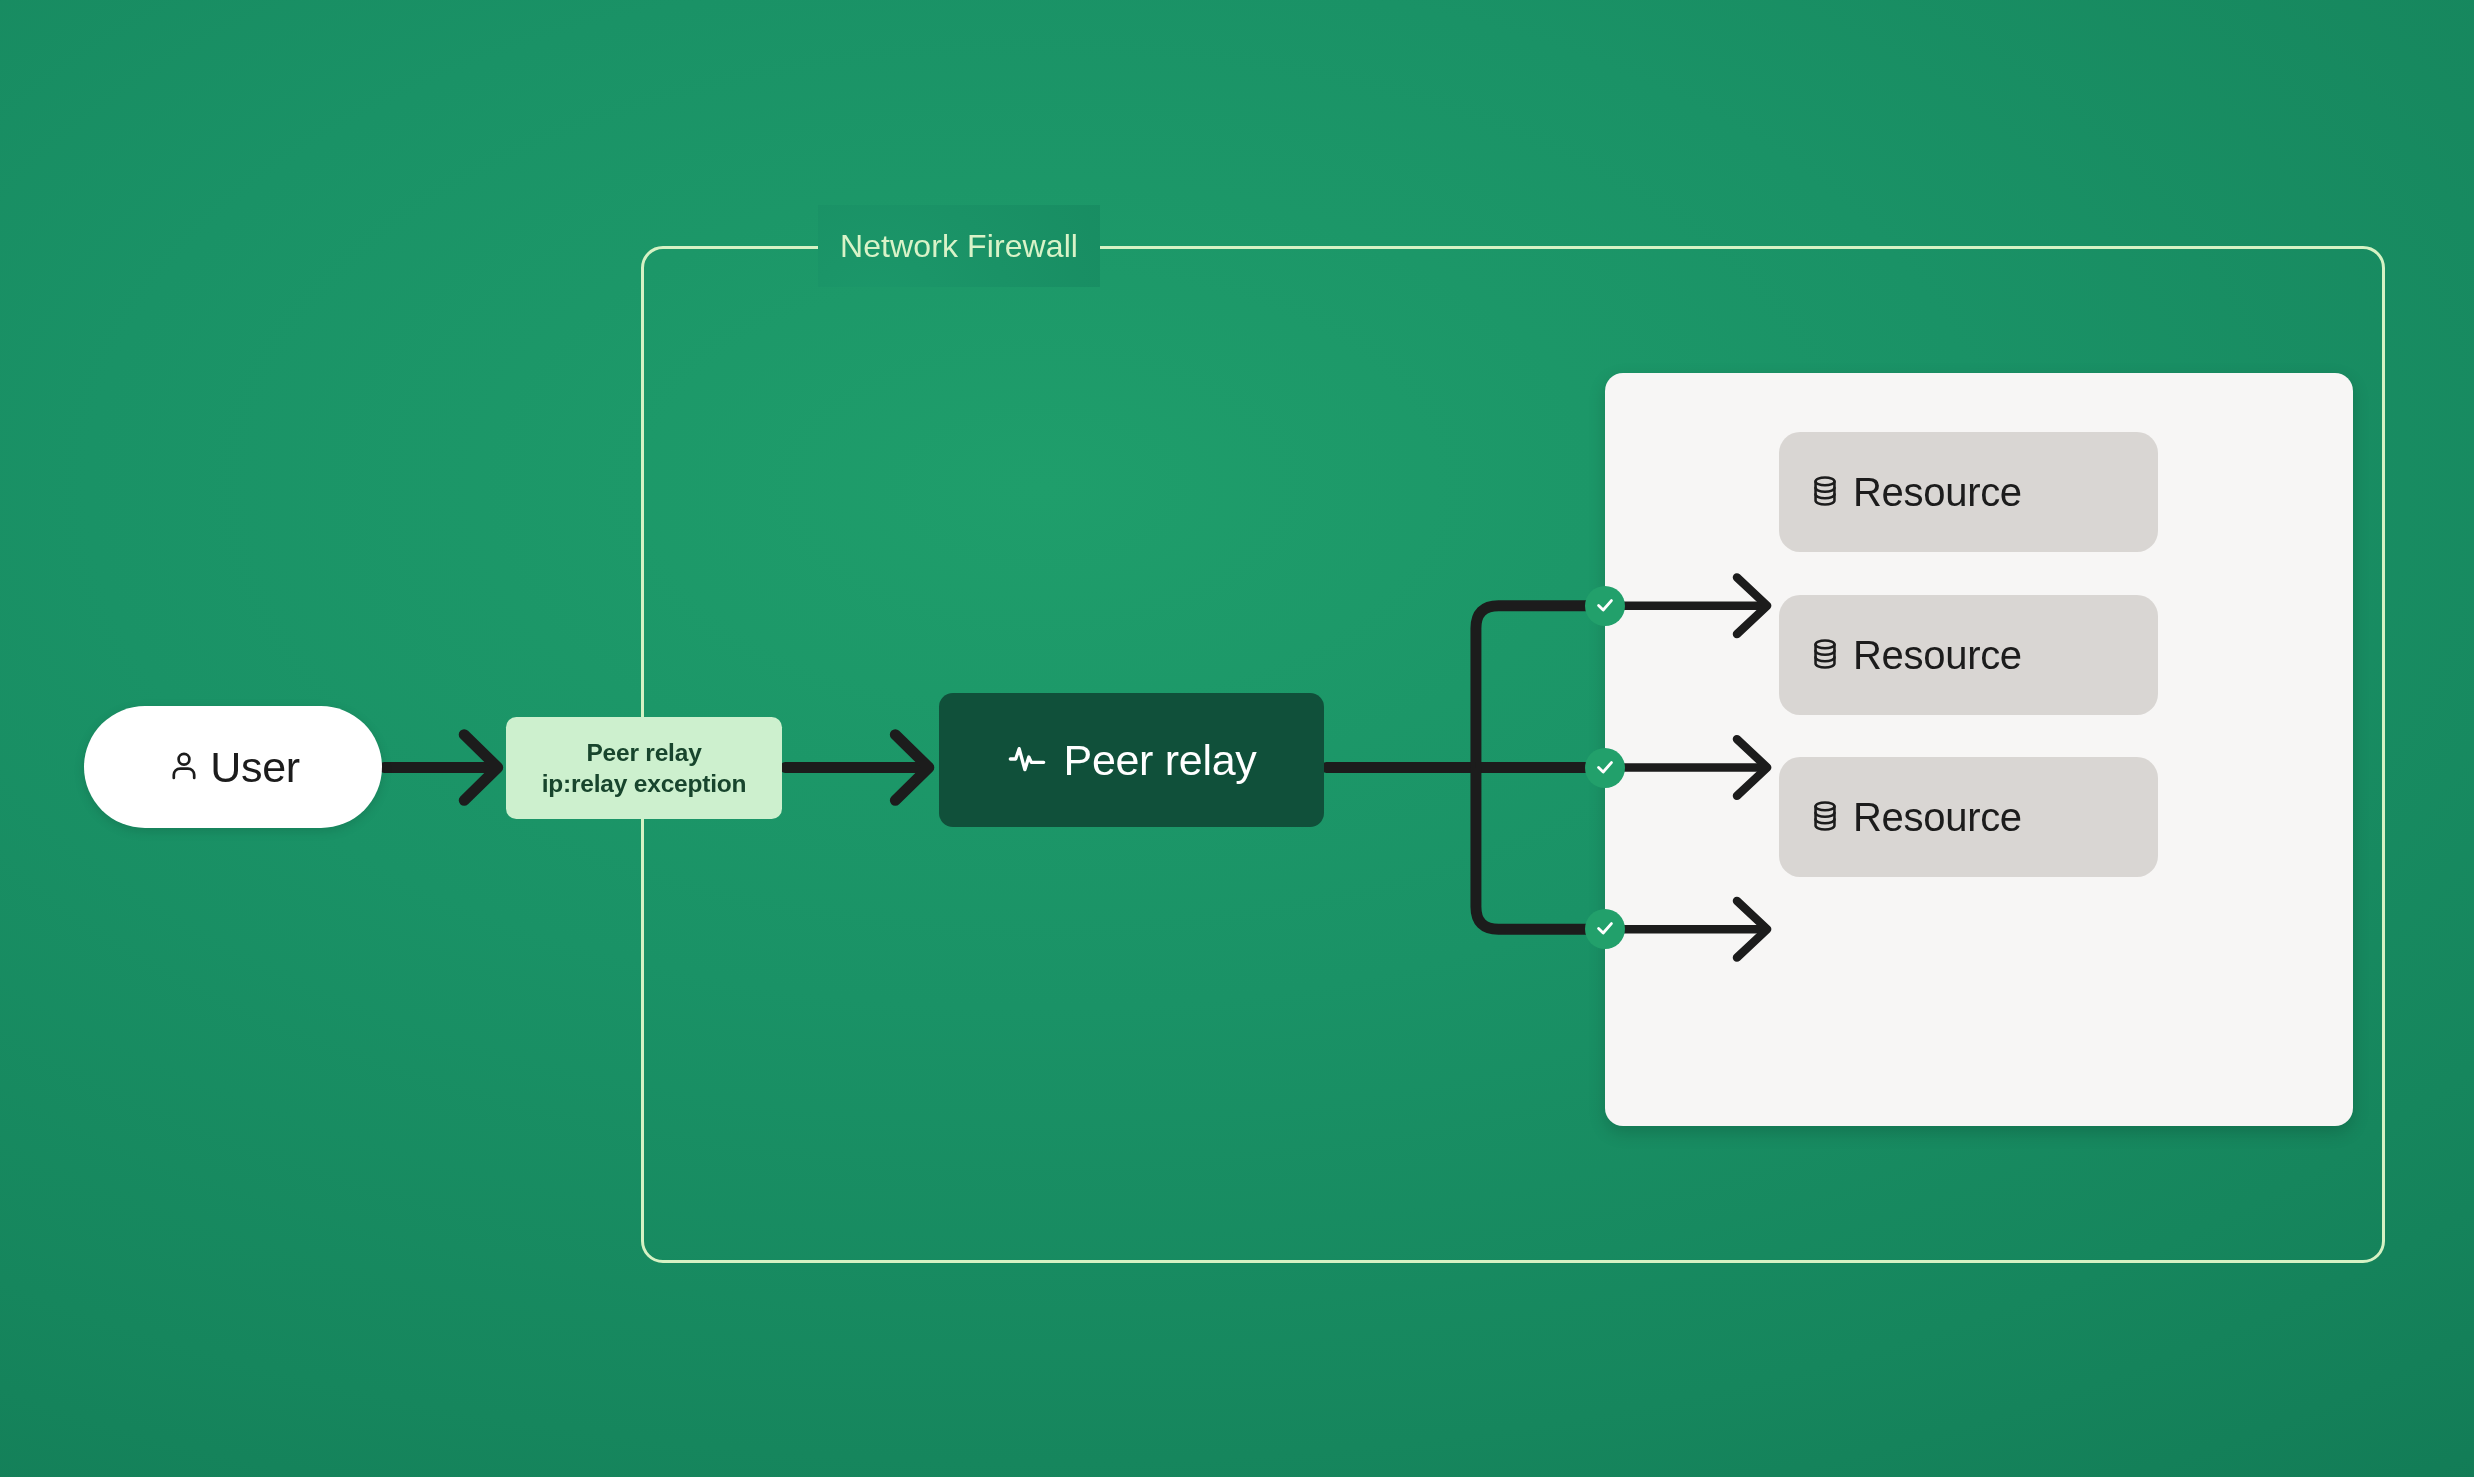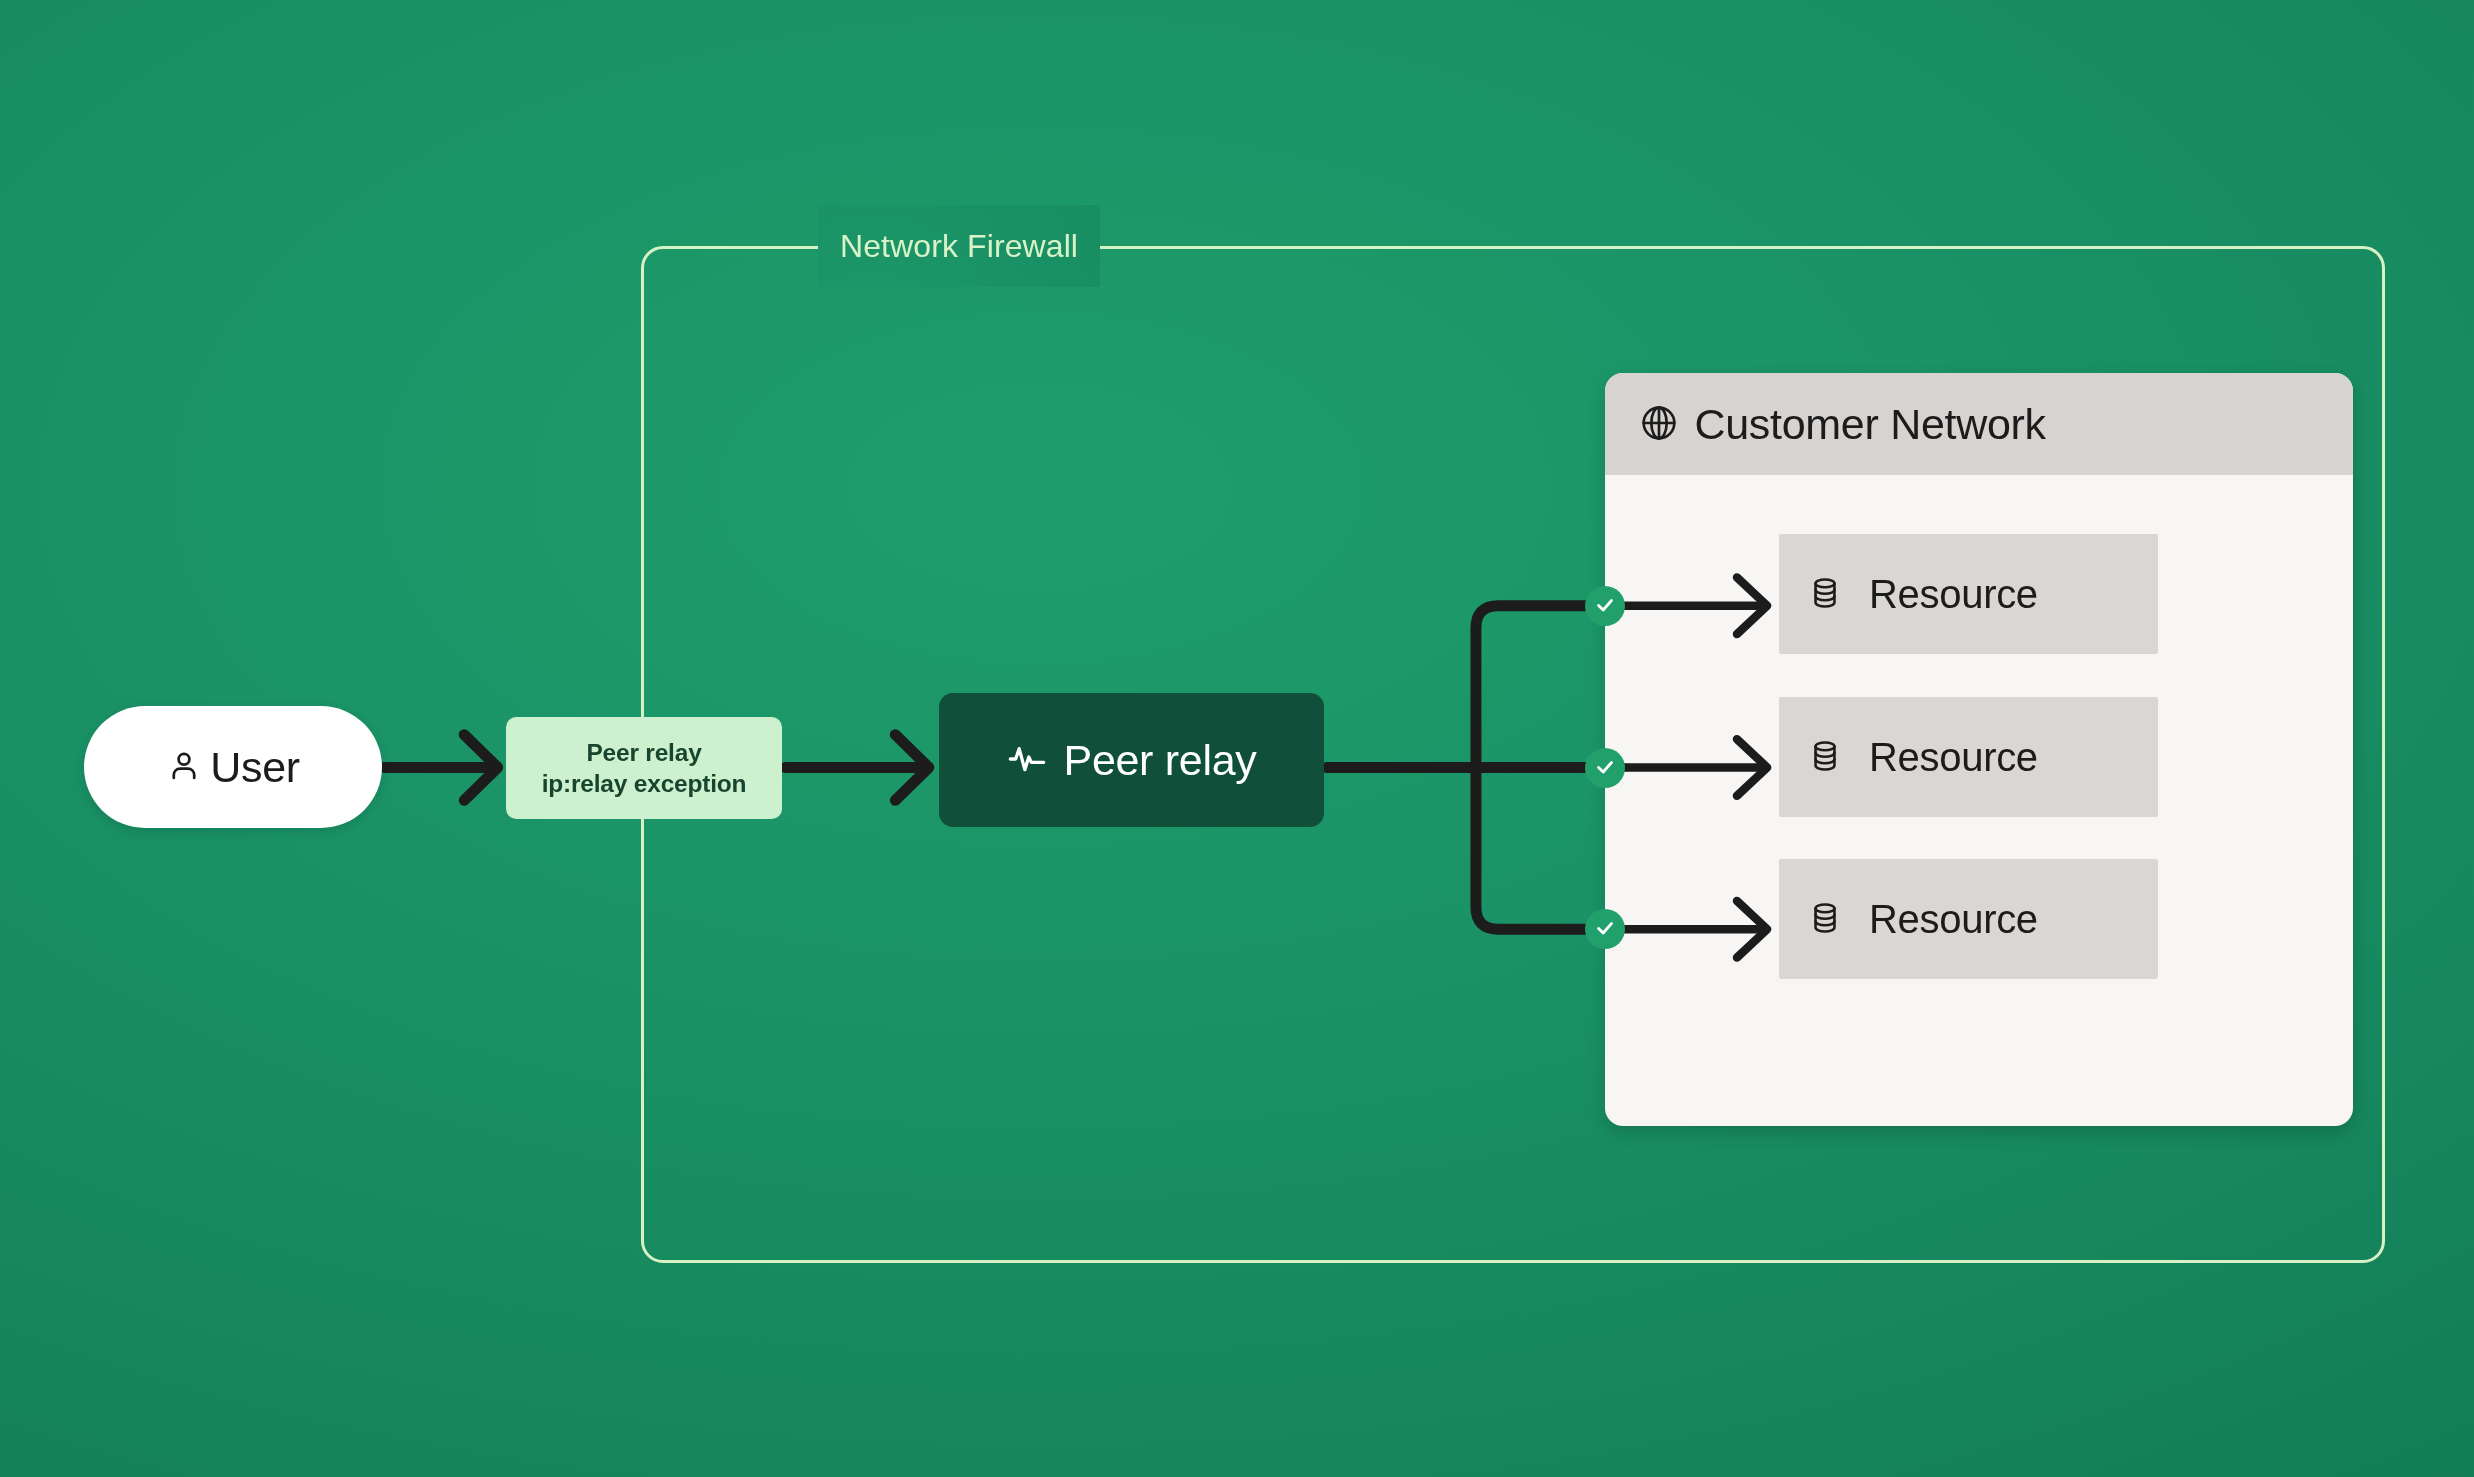--- a/index.html
+++ b/index.html
@@ -143,25 +143,25 @@
   }
   #cn-body {
     position: relative;
     height: calc(100% - 102px);
   }
   .resource-node {
     position: absolute;
     left: 174px;
     width: 379px;
     height: 120px;
-    border-radius: 2px;
+    border-radius: 21px;
     background: #d9d6d3;
     display: flex;
     align-items: center;
-    gap: 26px;
+    gap: 10px;
     padding-left: 28px;
     box-sizing: border-box;
   }
   .resource-node .label {
     font-size: 40px;
     color: #1c1c1c;
     letter-spacing: -0.3px;
   }
   #res-0 { top: 59px; }
   #res-1 { top: 222px; }
@@ -235,31 +235,20 @@
   <div id="peer-relay">
     <span>
       <svg width="40" height="40" viewBox="0 0 24 24" fill="none" stroke="#ffffff" stroke-width="2" stroke-linecap="round" stroke-linejoin="round">
         <path d="M2 12h3.2l2.1-6.2 3.4 12.6 2.4-7.6 1.5 3.2H22"></path>
       </svg>
     </span>
     <span class="label">Peer relay</span>
   </div>
 
   <div id="customer-network">
-    <div id="cn-header">
-      <span>
-        <svg width="40" height="40" viewBox="0 0 24 24" fill="none" stroke="#1c1c1c" stroke-width="1.6" stroke-linecap="round">
-          <circle cx="12" cy="12" r="9.2"></circle>
-          <line x1="2.8" y1="12" x2="21.2" y2="12"></line>
-          <line x1="12" y1="2.8" x2="12" y2="21.2"></line>
-          <ellipse cx="12" cy="12" rx="4.6" ry="9.2"></ellipse>
-        </svg>
-      </span>
-      <span class="title">Customer Network</span>
-    </div>
     <div id="cn-body">
 
       <div class="resource-node" id="res-0">
         <span>
           <svg width="36" height="36" viewBox="0 0 24 24" fill="none" stroke="#1c1c1c" stroke-width="1.7" stroke-linecap="round">
             <ellipse cx="12" cy="5.6" rx="6.3" ry="2.6"></ellipse>
             <path d="M5.7 5.6v12.8c0 1.44 2.82 2.6 6.3 2.6s6.3-1.16 6.3-2.6V5.6"></path>
             <path d="M5.7 9.9c0 1.44 2.82 2.6 6.3 2.6s6.3-1.16 6.3-2.6"></path>
             <path d="M5.7 14.2c0 1.44 2.82 2.6 6.3 2.6s6.3-1.16 6.3-2.6"></path>
           </svg>

